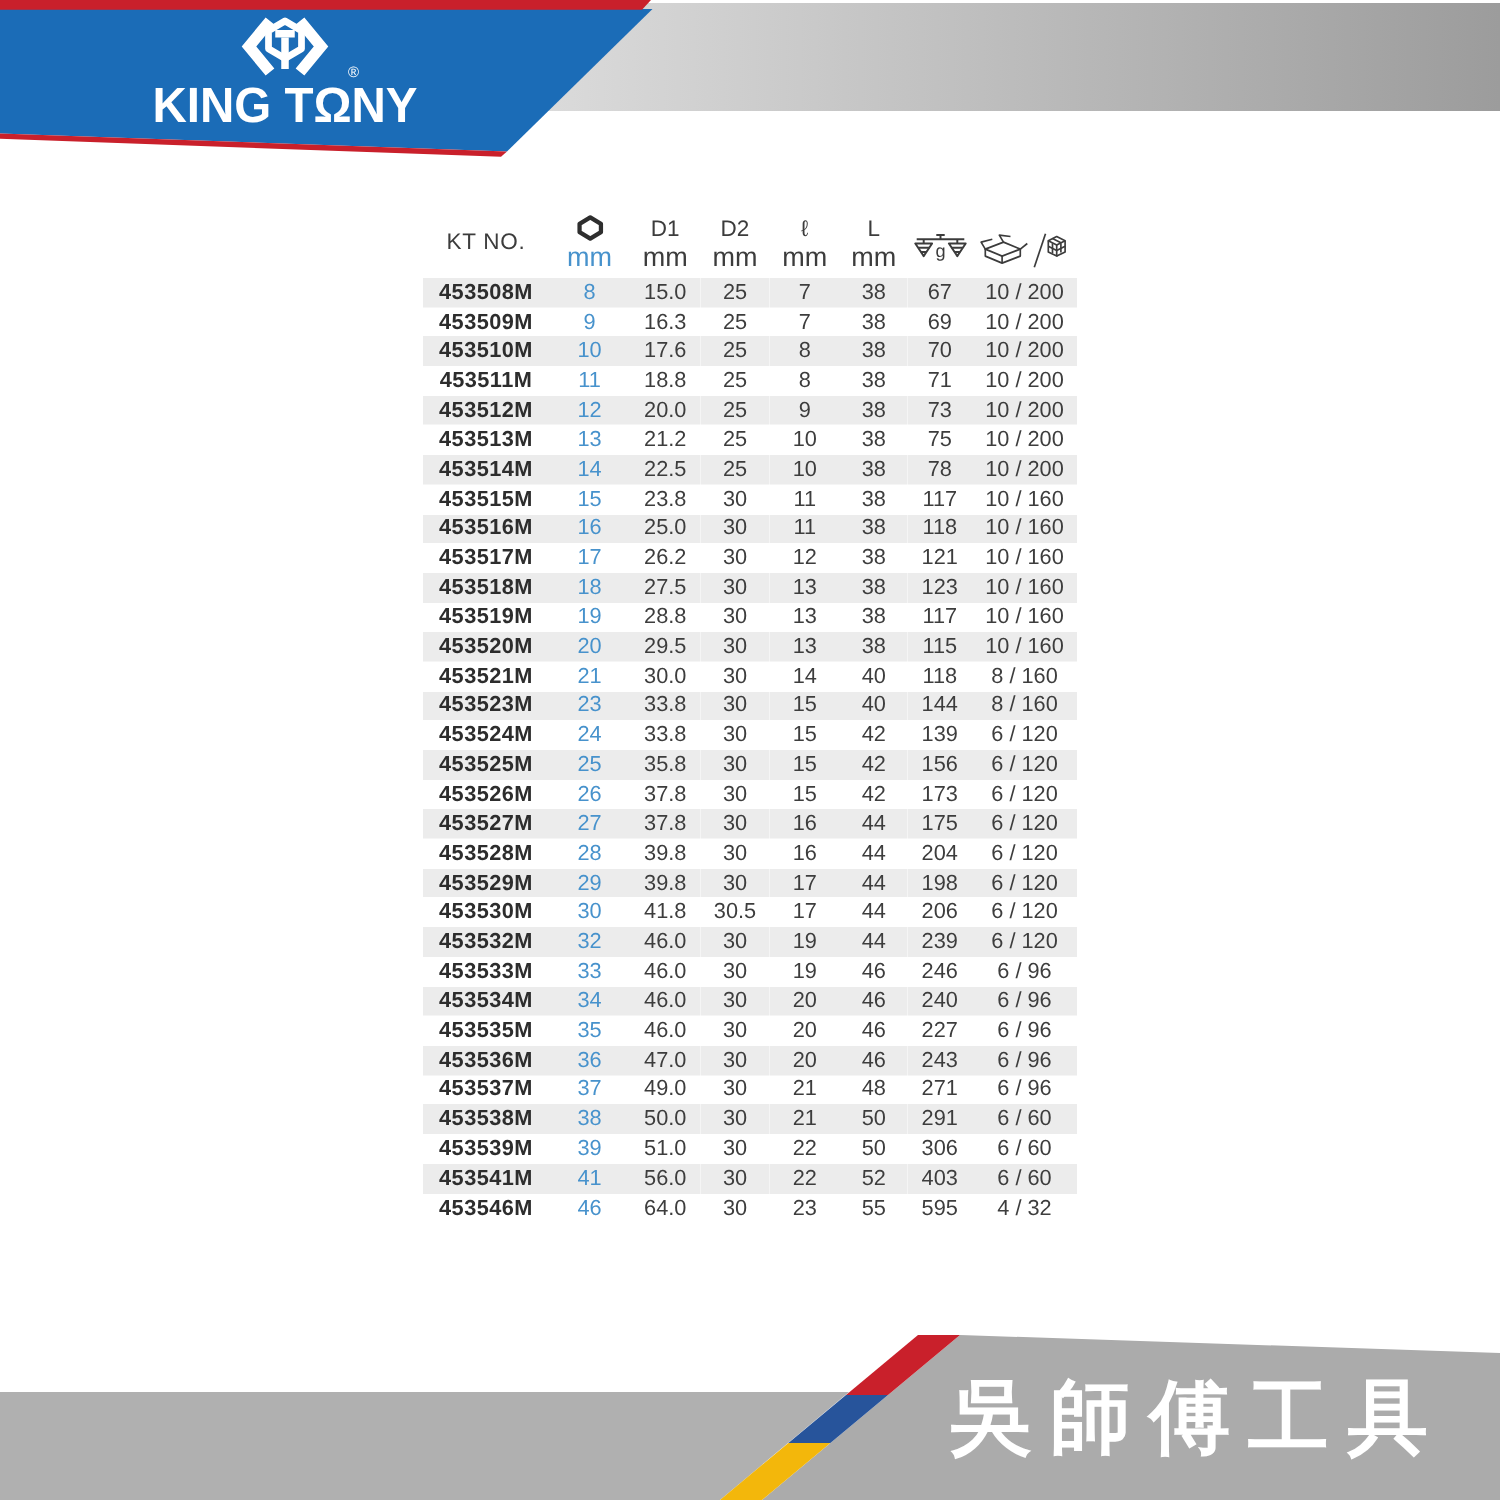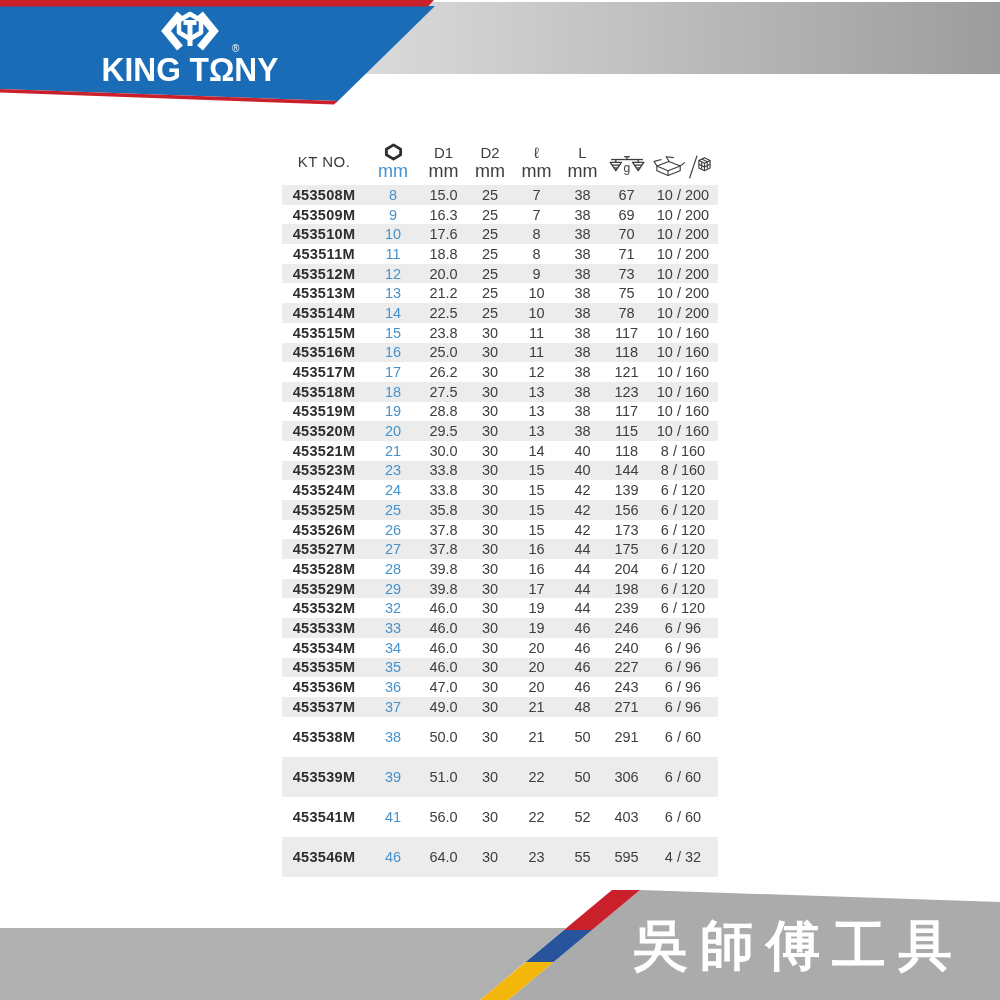--- a/index.html
+++ b/index.html
@@ -17,21 +17,21 @@
   
   .spec-wrap{position:absolute;left:282px;top:133px;width:436px;}
   table.spec{border-collapse:collapse;table-layout:fixed;width:436px;}
   thead th{height:48px;vertical-align:bottom;padding:0 0 4px 0;font-weight:normal;text-align:center;}
   .hl{font-size:15px;color:#3c3c3c;}
   .ktno{display:block;margin-bottom:11px;letter-spacing:0.5px;}
   .hu{font-size:18px;color:#3c3c3c;line-height:1.05;margin-top:1px;}
   .hu.blue{color:#4792cc;}
   tbody td{height:19.7px;padding:0;text-align:center;font-size:14.5px;color:#3d3d3d;
            white-space:nowrap;overflow:hidden;}
-  tbody tr.tall td{height:40px;}
+  tbody tr.tall td{height:20px;}
   tbody tr:nth-child(odd){background:#ececec;}
   td.c0{font-weight:bold;color:#2d2d2d;letter-spacing:0.3px;text-align:center;}
   td.c1{color:#4792cc;}
 
   
   .footer-art{position:absolute;left:0;top:880px;width:1000px;height:120px;display:block;}
   .shop-name{position:absolute;left:634px;top:918px;font-size:54px;line-height:1;
              font-weight:bold;color:#ffffff;letter-spacing:12px;white-space:nowrap;
              font-family:"Liberation Sans", sans-serif;}
 </style>
@@ -349,20 +349,30 @@
             <td class="c0">453529M</td>
             <td class="c1">29</td>
             <td class="c2">39.8</td>
             <td class="c3">30</td>
             <td class="c4">17</td>
             <td class="c5">44</td>
             <td class="c6">198</td>
             <td class="c7">6 / 120</td>
           </tr>
           <tr>
+            <td class="c0">453530M</td>
+            <td class="c1">30</td>
+            <td class="c2">41.8</td>
+            <td class="c3">30.5</td>
+            <td class="c4">17</td>
+            <td class="c5">44</td>
+            <td class="c6">206</td>
+            <td class="c7">6 / 120</td>
+          </tr>
+          <tr>
             <td class="c0">453532M</td>
             <td class="c1">32</td>
             <td class="c2">46.0</td>
             <td class="c3">30</td>
             <td class="c4">19</td>
             <td class="c5">44</td>
             <td class="c6">239</td>
             <td class="c7">6 / 120</td>
           </tr>
           <tr>

